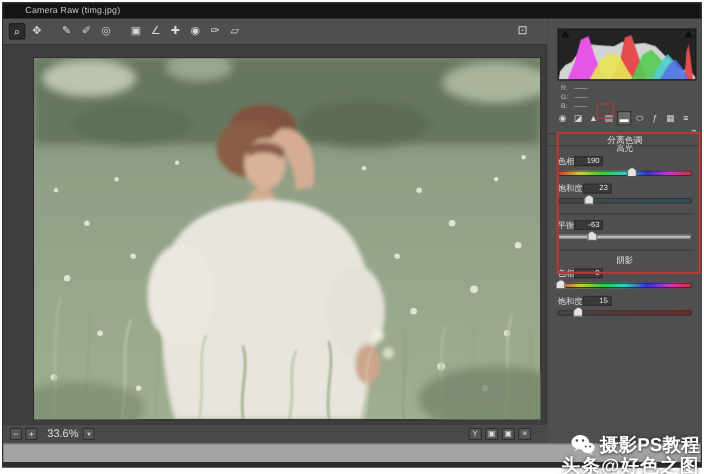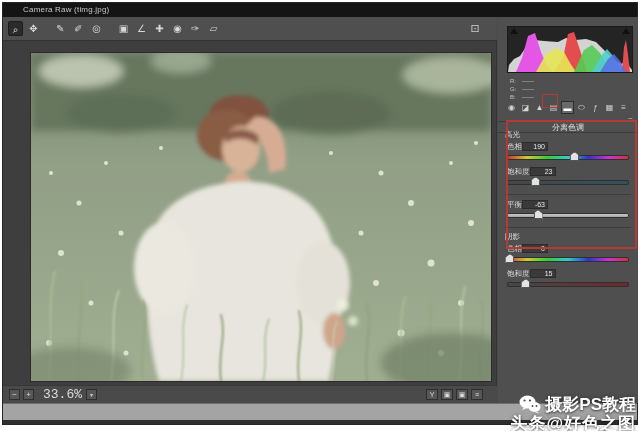--- a/index.html
+++ b/index.html
@@ -28,21 +28,21 @@
              background:#3e3e3e; border-right:1px solid #333; }
   .photo { position:absolute; left:28px; top:12px; width:460px; height:328px;
            background:#8a9c84; box-shadow:0 0 0 1px #2b2b2b; overflow:hidden; }
 
   
   .statusbar { position:absolute; left:0; top:382px; width:494px; height:18px;
                background:#4a4a4a; border-top:1px solid #383838; display:flex;
                align-items:center; padding:0 6px; }
   .zbtn { width:11px; height:11px; background:#565656; border:1px solid #2e2e2e;
           color:#ddd; font-size:8px; line-height:9px; text-align:center; margin-right:3px; }
-  .zoomval { color:#ddd; font-size:13px; margin:0 4px 0 6px;font-family:Liberation Mono, monospace; }
+  .zoomval { color:#ddd; font-size:10px; margin:0 4px 0 6px; }
   .zcaret { width:11px; height:11px; background:#565656; border:1px solid #2e2e2e;
             color:#ccc; font-size:6px; line-height:10px; text-align:center; }
   .status-right { margin-left:auto; display:flex; gap:3px; margin-right:8px; }
   .sbtn { min-width:12px; height:11px; background:#565656; border:1px solid #2e2e2e;
           color:#ddd; font-size:7px; line-height:9px; text-align:center; padding:0 1px; }
 
   
   .rightpanel { position:absolute; left:495px; top:14px; width:140px; height:386px;
                 background:#4f4f4f; }
   .histo { position:absolute; left:9px; top:9px; width:126px; height:47px;
@@ -59,21 +59,21 @@
   .tab { width:13px; height:13px; color:#d5d5d5; font-size:8px; line-height:13px;
          text-align:center; }
   .tab.sel { background:#6a6a6a; border:1px solid #2e2e2e; color:#fff; }
   .paneltitle { position:absolute; left:0; top:104px; width:140px; height:12px;
                 color:#e0e0e0; font-size:8px; line-height:12px; text-align:center;
                 border-top:1px solid #3c3c3c; border-bottom:1px solid #3c3c3c; }
   .panelmenu { position:absolute; right:5px; top:98px; color:#cfcfcf; font-size:8px;
                line-height:12px; }
 
   .sliders { position:absolute; left:7px; top:112px; width:126px; }
-  .sect { color:#e2e2e2; font-size:7.5px; height:11px; line-height:11px; }
+  .sect { color:#e2e2e2; font-size:7.5px; text-align:center; height:11px; line-height:11px; }
   .srow { position:relative; height:25px; padding:1px 2px 0 2px; }
   .srow-top { display:flex; justify-content:flex-start; align-items:center; height:11px; }
   .slabel { color:#dcdcdc; font-size:7.5px; }
   .svalue { width:26px; height:9px; background:#3a3a3a; border:1px solid #2c2c2c;
             color:#e6e6e6; font-size:7px; line-height:8px; text-align:right;
             padding-right:2px; }
   .strack { position:relative; margin-top:3px; height:5px; border-radius:2px;
             box-shadow:inset 0 0 0 1px #2f2f2f; }
   .strack.hue { background:linear-gradient(to right,#c33,#cc3,#3c3,#3cc,#33c,#c3c,#c33); }
   .strack.sat-hl { background:linear-gradient(to right,#474747,#31515c); }

